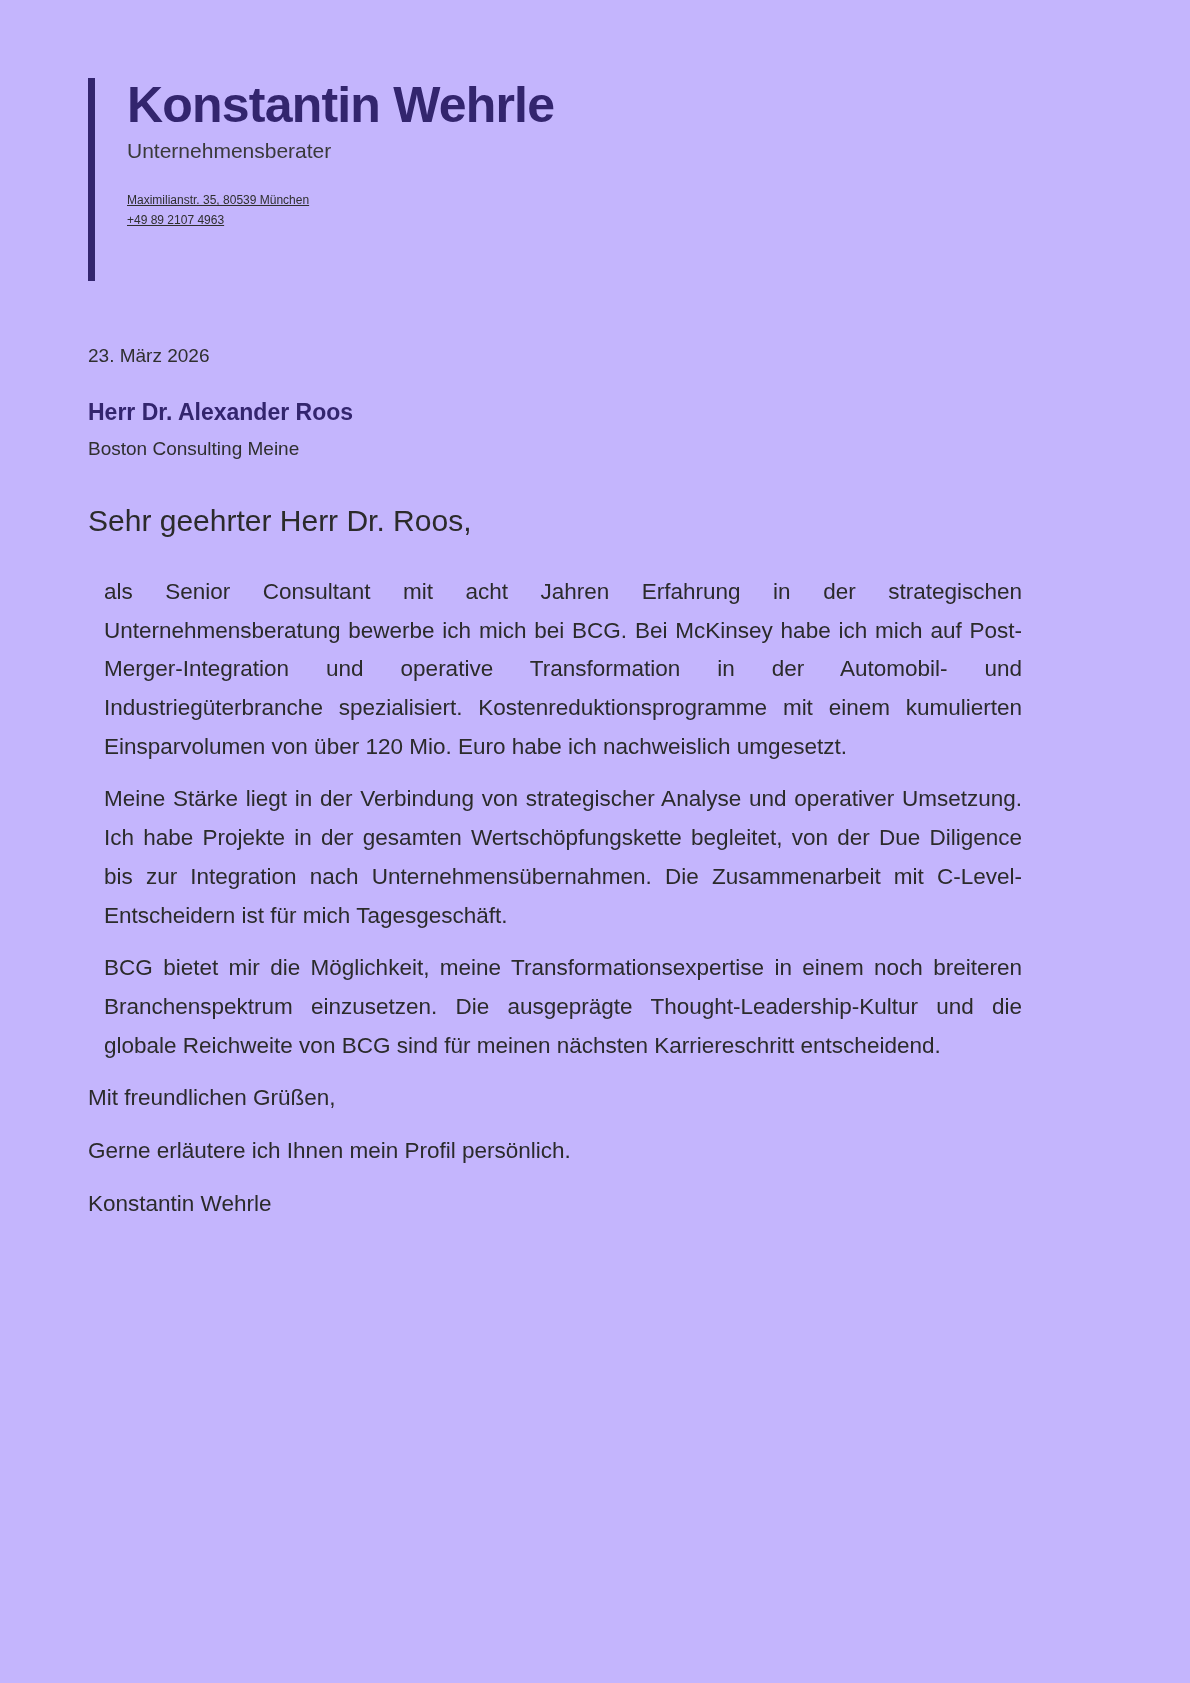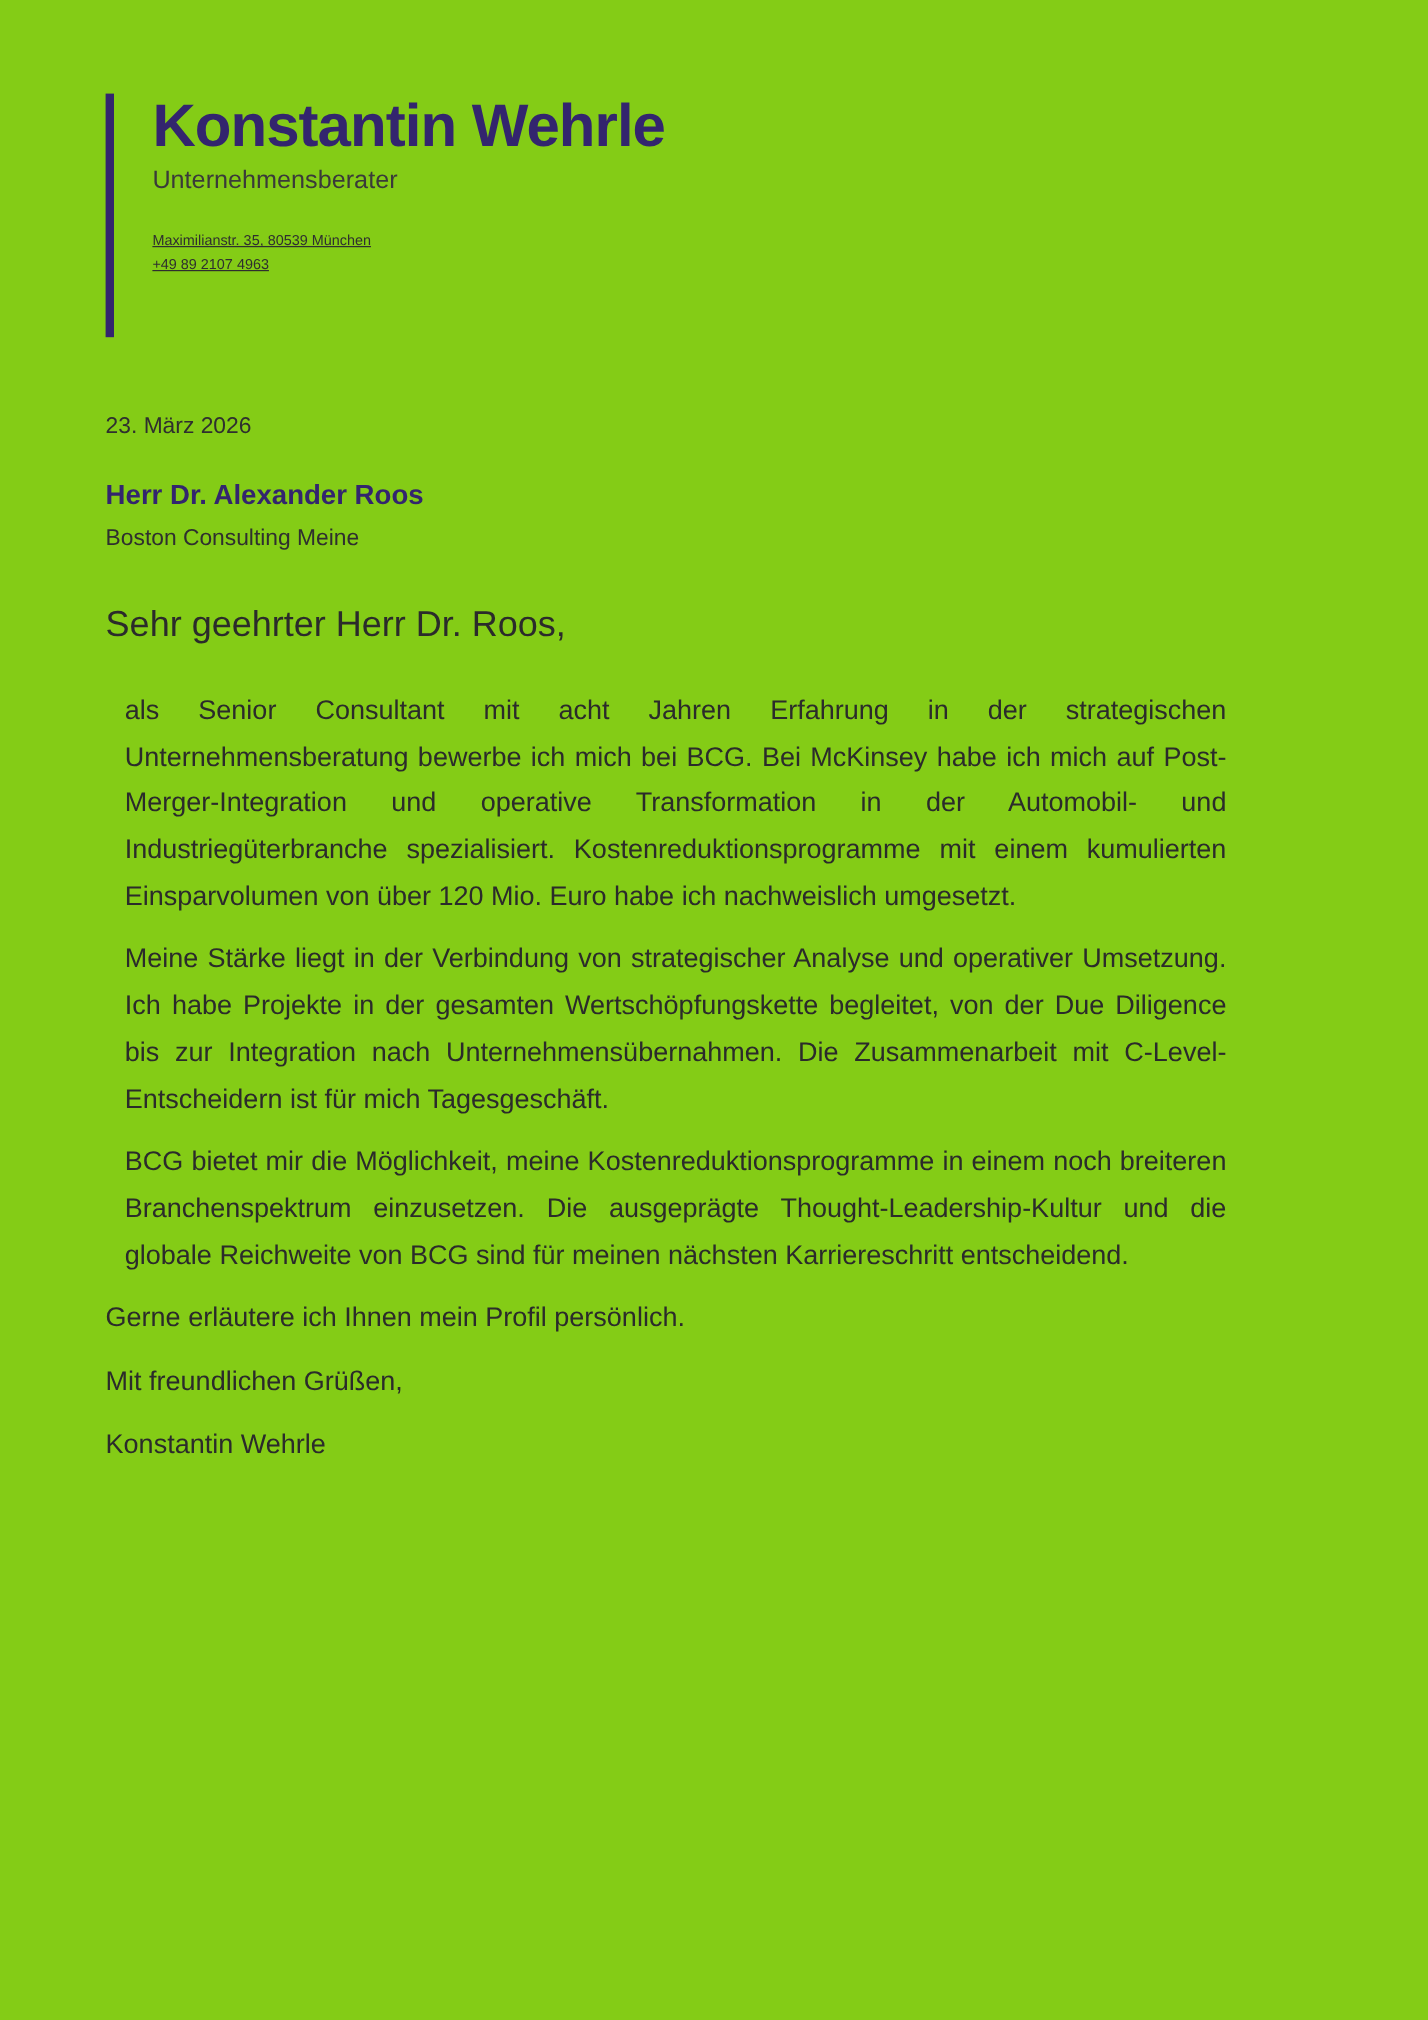--- a/index.html
+++ b/index.html
@@ -13,21 +13,21 @@
     font-family: "Liberation Sans", sans-serif;
     color: #2b2b2b;
     -webkit-font-smoothing: antialiased;
   }
 
   .page {
     position: relative;
     width: 1190px;
     height: 1683px;
     box-sizing: border-box;
-    background: #84cc16;
+    background: #c4b5fd;
   }
 
   
   .letterhead {
     position: absolute;
     left: 88px;
     top: 78px;
     width: 960px;
     padding-left: 39px;
     box-sizing: border-box;
@@ -156,22 +156,22 @@
     <div class="recipient-company">Boston Consulting Meine</div>
   </section>
 
   <section class="letter-body">
     <p class="salutation">Sehr geehrter Herr Dr. Roos,</p>
 
     <p class="body-par">als Senior Consultant mit acht Jahren Erfahrung in der strategischen Unternehmensberatung bewerbe ich mich bei BCG. Bei McKinsey habe ich mich auf Post-Merger-Integration und operative Transformation in der Automobil- und Industriegüterbranche spezialisiert. Kostenreduktionsprogramme mit einem kumulierten Einsparvolumen von über 120 Mio. Euro habe ich nachweislich umgesetzt.</p>
 
     <p class="body-par">Meine Stärke liegt in der Verbindung von strategischer Analyse und operativer Umsetzung. Ich habe Projekte in der gesamten Wertschöpfungskette begleitet, von der Due Diligence bis zur Integration nach Unternehmensübernahmen. Die Zusammenarbeit mit C-Level-Entscheidern ist für mich Tagesgeschäft.</p>
 
-    <p class="body-par">BCG bietet mir die Möglichkeit, meine Kostenreduktionsprogramme in einem noch breiteren Branchenspektrum einzusetzen. Die ausgeprägte Thought-Leadership-Kultur und die globale Reichweite von BCG sind für meinen nächsten Karriereschritt entscheidend.</p>
+    <p class="body-par">BCG bietet mir die Möglichkeit, meine Transformationsexpertise in einem noch breiteren Branchenspektrum einzusetzen. Die ausgeprägte Thought-Leadership-Kultur und die globale Reichweite von BCG sind für meinen nächsten Karriereschritt entscheidend.</p>
+
+    <p class="closing-line">Mit freundlichen Grüßen,</p>
 
     <p class="closing-line">Gerne erläutere ich Ihnen mein Profil persönlich.</p>
-
-    <p class="closing-line">Mit freundlichen Grüßen,</p>
 
     <p class="signature-name">Konstantin Wehrle</p>
   </section>
 
 </div>
 
 </body></html>

